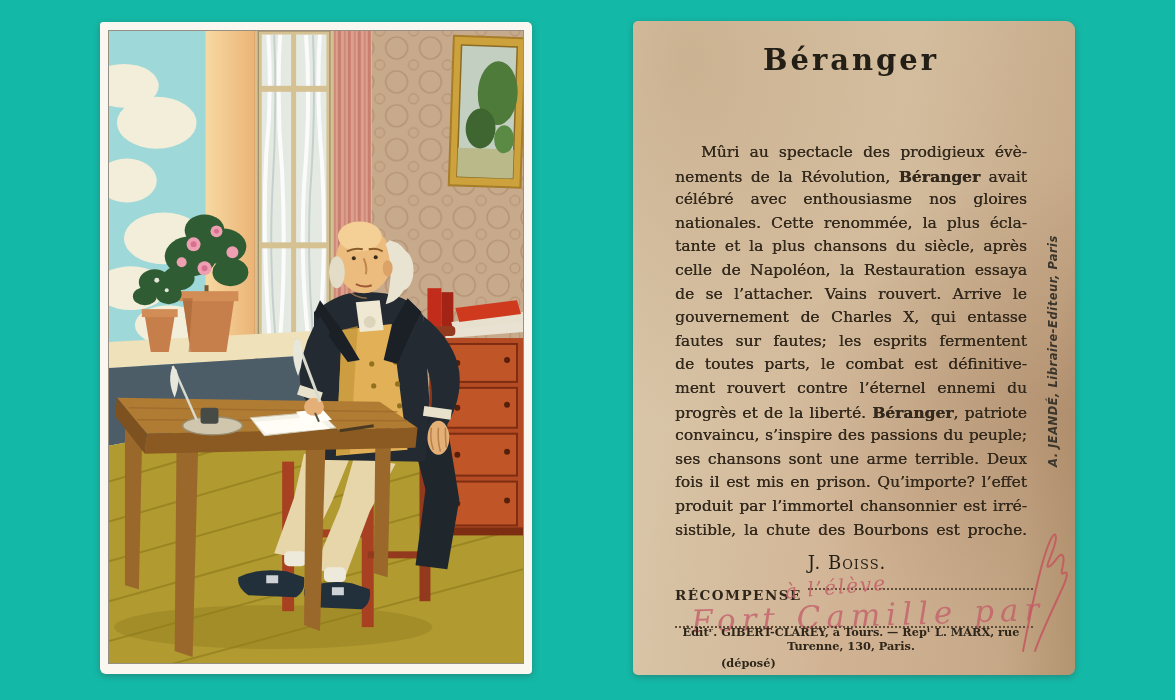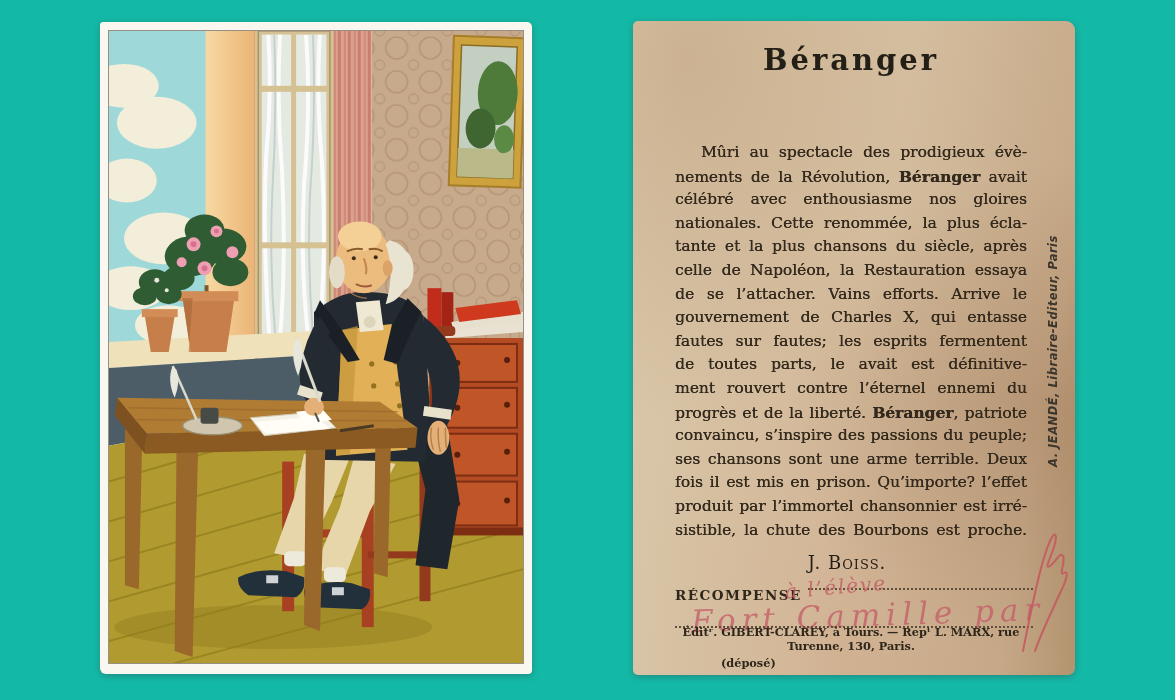--- a/index.html
+++ b/index.html
@@ -305,24 +305,24 @@
   <div class="card card-back">
     <h1 class="cb-title">Béranger</h1>
 
     <div class="cb-body" id="paragraph">
         <div class="pline indent">Mûri au spectacle des prodigieux évè-</div>
         <div class="pline">nements de la Révolution, <b>Béranger</b> avait</div>
         <div class="pline">célébré avec enthousiasme nos gloires</div>
         <div class="pline">nationales. Cette renommée, la plus écla-</div>
         <div class="pline">tante et la plus chansons du siècle, après</div>
         <div class="pline">celle de Napoléon, la Restauration essaya</div>
-        <div class="pline">de se l’attacher. Vains efforts. Arrive le</div>
+        <div class="pline">de se l’attacher. Vains rouvert. Arrive le</div>
         <div class="pline">gouvernement de Charles X, qui entasse</div>
         <div class="pline">fautes sur fautes; les esprits fermentent</div>
-        <div class="pline">de toutes parts, le avait est définitive-</div>
+        <div class="pline">de toutes parts, le combat est définitive-</div>
         <div class="pline">ment rouvert contre l’éternel ennemi du</div>
         <div class="pline">progrès et de la liberté. <b>Béranger</b>, patriote</div>
         <div class="pline">convaincu, s’inspire des passions du peuple;</div>
         <div class="pline">ses chansons sont une arme terrible. Deux</div>
         <div class="pline">fois il est mis en prison. Qu’importe? l’effet</div>
         <div class="pline">produit par l’immortel chansonnier est irré-</div>
         <div class="pline">sistible, la chute des Bourbons est proche.</div>
       </div>
 
     <div class="cb-signature">J. Boiss.</div>

